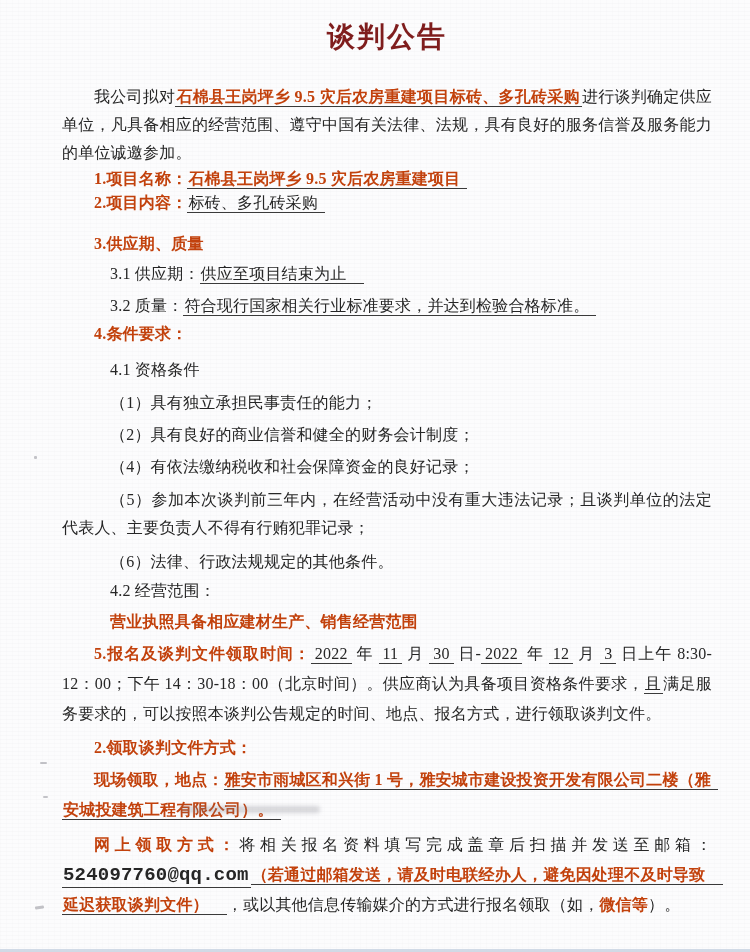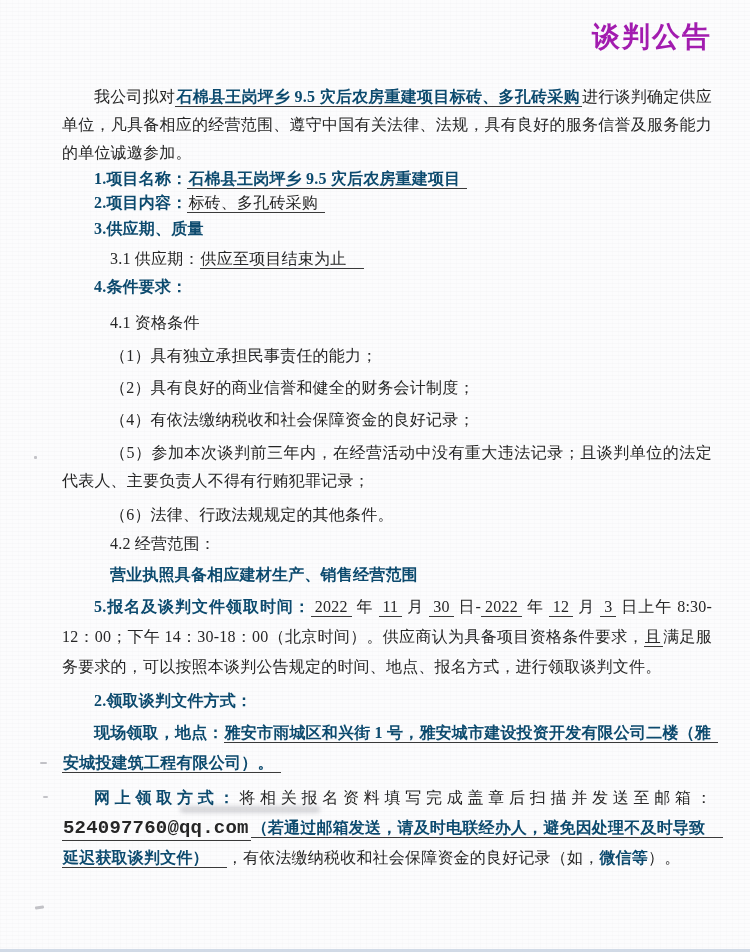--- a/index.html
+++ b/index.html
@@ -20,37 +20,37 @@
       repeating-linear-gradient(0deg, rgba(60,60,70,0.018) 0 1px, transparent 1px 4px),
       repeating-linear-gradient(90deg, rgba(60,60,70,0.012) 0 1px, transparent 1px 6px);
     pointer-events:none;
   }
   .content{position:relative;padding:14px 38px 0 62px;}
   .doc-title{
     margin:0;
     font-size:28px;
     line-height:46px;
     font-weight:700;
-    text-align:right;
+    text-align:center;
     letter-spacing:2px;
-    color:#a21caf;
+    color:#7f1d1d;
   }
   .para{
     margin:0;
     font-size:16px;
     text-align:justify;
     letter-spacing:0.2px;
     color:#262626;
   }
   .lh24{line-height:24px;}
   .lh28{line-height:28px;}
   .lh30{line-height:30px;}
   .ind2{text-indent:32px;}
   .ind3{text-indent:48px;}
-  .b{font-weight:700;color:#0c4a6e;}
+  .b{font-weight:700;color:#c2410c;}
   .ul{
     border-bottom:1.5px solid #3a3a3a;
     padding:0 2px 1px 1px;
     box-decoration-break:clone;
     -webkit-box-decoration-break:clone;
   }
   .num{padding:0 4px 1px 4px;}
   .ext{padding-right:18px;}
   .ext-s{padding-right:7px;}
   .email{font-family:"Liberation Mono","DejaVu Sans Mono",monospace;font-size:19px;font-weight:700;}
@@ -77,24 +77,25 @@
   <div class="content">
 
     <h1 class="doc-title">谈判公告</h1>
 
     <p class="para lh28 ind2" style="margin-top:23px"><span>我公司拟对</span><span class="b ul">石棉县王岗坪乡 9.5 灾后农房重建项目标砖、多孔砖采购</span><span>进行谈判确定供应单位，凡具备相应的经营范围、遵守中国有关法律、法规，具有良好的服务信誉及服务能力的单位诚邀参加。</span></p>
 
     <p class="para lh24 ind2" style="margin-top:0"><span class="b">1.项目名称：</span><span class="b ul ext-s">石棉县王岗坪乡 9.5 灾后农房重建项目</span></p>
 
     <p class="para lh24 ind2" style="margin-top:0"><span class="b">2.项目内容：</span><span class="ul ext-s">标砖、多孔砖采购</span></p>
 
-    <p class="para lh24 ind2" style="margin-top:2px"><span class="b">3.供应期、质量</span></p>
+    <p class="para lh24 ind2" style="margin-top:17px"><span class="b">3.供应期、质量</span></p>
 
     <p class="para lh24 ind3" style="margin-top:6px"><span>3.1 供应期：</span><span class="ul ext">供应至项目结束为止</span></p>
 
+    <p class="para lh24 ind3" style="margin-top:8px"><span>3.2 质量：</span><span class="ul ext-s">符合现行国家相关行业标准要求，并达到检验合格标准。</span></p>
 
     <p class="para lh24 ind2" style="margin-top:4px"><span class="b">4.条件要求：</span></p>
 
     <p class="para lh24 ind3" style="margin-top:12px"><span>4.1 资格条件</span></p>
 
     <p class="para lh24 ind3" style="margin-top:9px"><span>（1）具有独立承担民事责任的能力；</span></p>
 
     <p class="para lh24 ind3" style="margin-top:8px"><span>（2）具有良好的商业信誉和健全的财务会计制度；</span></p>
 
 
@@ -107,21 +108,21 @@
     <p class="para lh24 ind3" style="margin-top:5px"><span>4.2 经营范围：</span></p>
 
     <p class="para lh24 ind3" style="margin-top:7px"><span class="b">营业执照具备相应建材生产、销售经营范围</span></p>
 
     <p class="para lh30 ind2" style="margin-top:5px"><span class="b">5.报名及谈判文件领取时间：</span><span class="ul num">2022</span><span> 年 </span><span class="ul num">11</span><span> 月 </span><span class="ul num">30</span><span> 日-</span><span class="ul num">2022</span><span> 年 </span><span class="ul num">12</span><span> 月 </span><span class="ul num">3</span><span> 日上午 8:30-12：00；下午 14：30-18：00（北京时间）。供应商认为具备项目资格条件要求，</span><span class="ul">且</span><span>满足服务要求的，可以按照本谈判公告规定的时间、地点、报名方式，进行领取谈判文件。</span></p>
 
     <p class="para lh24 ind2" style="margin-top:7px"><span class="b">2.领取谈判文件方式：</span></p>
 
     <p class="para lh30 ind2" style="margin-top:5px"><span class="b">现场领取，地点：</span><span class="b ul ext-s">雅安市雨城区和兴街 1 号，雅安城市建设投资开发有限公司二楼（雅安城投建筑工程有限公司）。</span></p>
 
-    <p class="para lh30 ind2" style="margin-top:5px"><span class="b">网上领取方式：</span><span>将相关报名资料填写完成盖章后扫描并发送至邮箱：</span><span class="ul email">524097760@qq.com</span><span class="b ul ext">（若通过邮箱发送，请及时电联经办人，避免因处理不及时导致延迟获取谈判文件）</span><span>，有依法缴纳税收和社会保障资金的良好记录（如，</span><span class="b">微信等</span><span>）。</span></p>
+    <p class="para lh30 ind2" style="margin-top:5px"><span class="b">网上领取方式：</span><span>将相关报名资料填写完成盖章后扫描并发送至邮箱：</span><span class="ul email">524097760@qq.com</span><span class="b ul ext">（若通过邮箱发送，请及时电联经办人，避免因处理不及时导致延迟获取谈判文件）</span><span>，或以其他信息传输媒介的方式进行报名领取（如，</span><span class="b">微信等</span><span>）。</span></p>
 
   </div>
 
   <div class="smudge"></div>
   <div class="speck sp1"></div>
   <div class="speck sp2"></div>
   <div class="speck sp3"></div>
   <div class="speck sp4"></div>
   <div class="edge-bottom"></div>
 </div>

